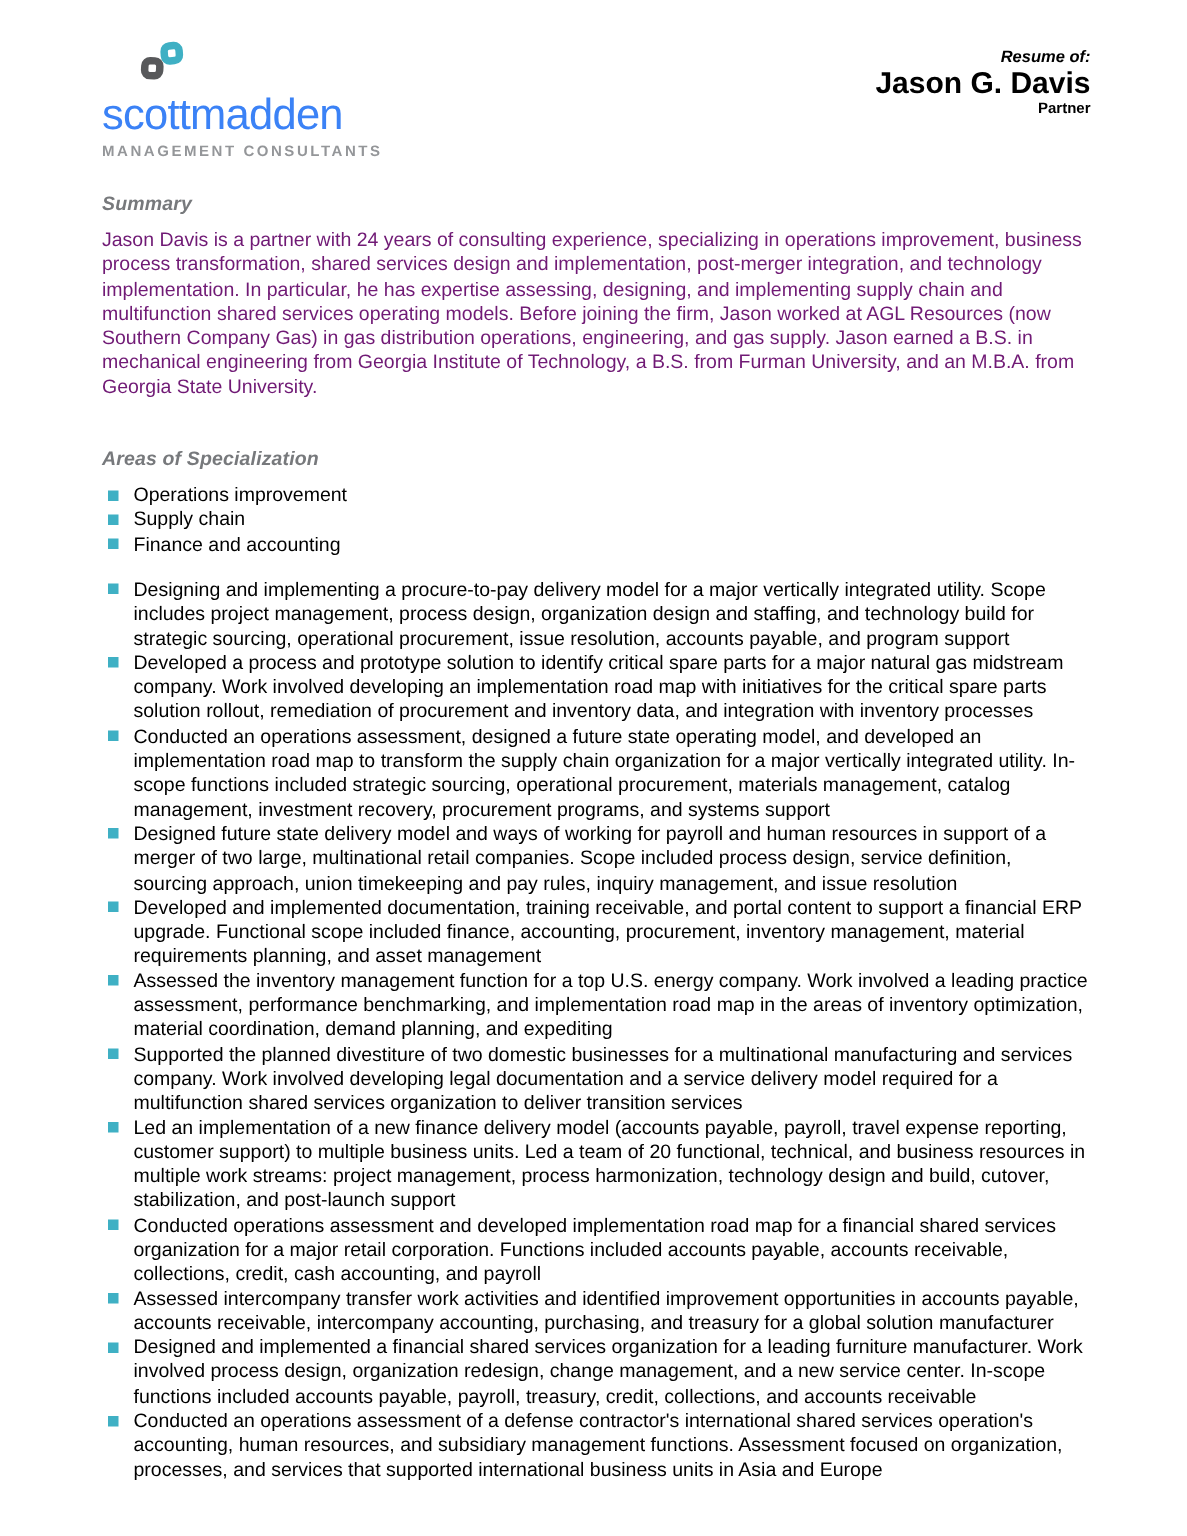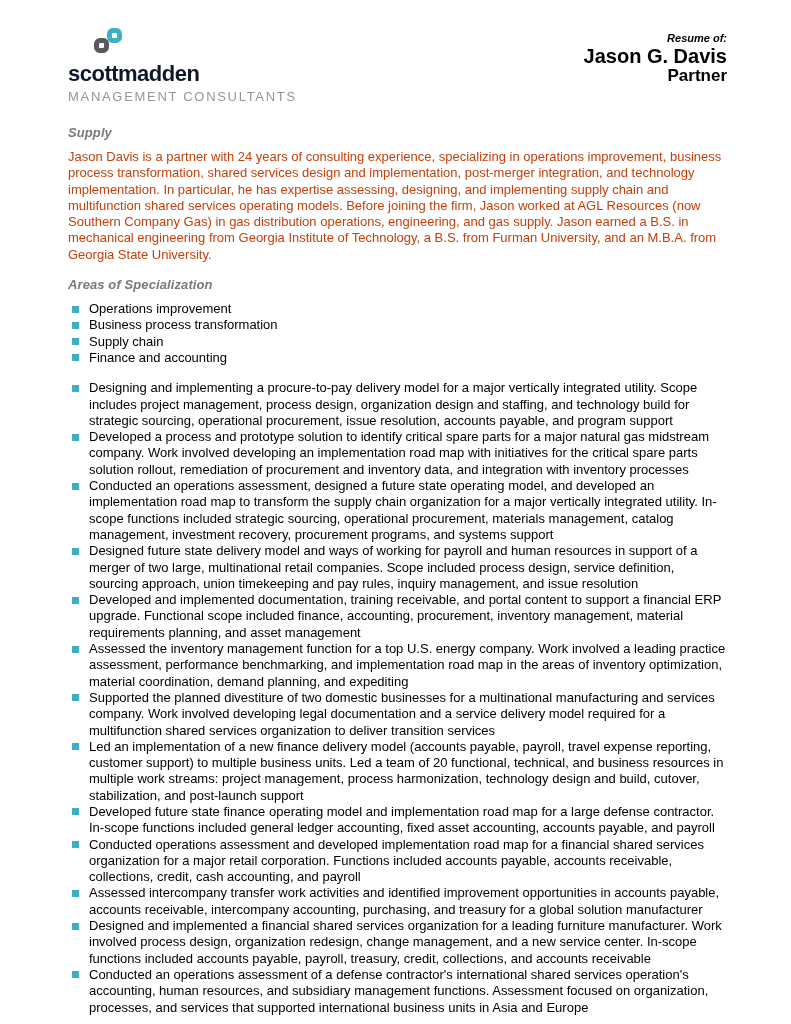--- a/index.html
+++ b/index.html
@@ -15,40 +15,40 @@
     overflow: hidden;
   }
   
   .header { display: flex; justify-content: space-between; align-items: flex-start; }
   .logo { display: inline-block; }
   .logo-mark { position: relative; width: 40px; height: 34px; margin-left: 26px; margin-bottom: 1px; }
   .logo-sq { position: absolute; width: 15px; height: 15px; border-radius: 6px; }
   .logo-sq.teal { border: 5px solid #3fb0c4; left: 13px; top: 0; z-index: 1; transform: rotate(-4deg); }
   .logo-sq.gray { border: 5px solid #58595b; left: 0; top: 10px; z-index: 2; transform: rotate(3deg); }
   .logo-name {
-    font-size: 22px; line-height: 1; color: #0f172a;
-    letter-spacing: -0.5px; font-weight: 700;
+    font-size: 29px; line-height: 1; color: #3b82f6;
+    letter-spacing: -0.5px; font-weight: 400;
   }
   .logo-tagline {
-    font-size: 13px; color: #949699; letter-spacing: 1.7px;
-    text-align: left; margin-top: 4px; font-weight: 400;
+    font-size: 10px; color: #949699; letter-spacing: 1.7px;
+    text-align: left; margin-top: 4px; font-weight: 700;
   }
   .resume-block { text-align: right; padding-top: 4px; }
   .resume-of-label { font-size: 11px; font-weight: bold; font-style: italic; line-height: 1.15; }
   .person-name { font-size: 20px; font-weight: bold; line-height: 1.1; margin-top: 0; }
-  .person-title { font-size: 17px; font-weight: bold; line-height: 1.1; }
+  .person-title { font-size: 10px; font-weight: bold; line-height: 1.1; }
   
   .section-heading {
     font-size: 13px; font-weight: bold; font-style: italic;
     color: #77797c; margin: 0 0 9px 0; letter-spacing: 0.1px;
   }
   .section-summary   { margin-top: 21px; }
-  .section-areas     { margin-top: 14px; }
+  .section-areas     { margin-top: 32px; }
   .section-recent    { margin-top: 14px; }
-  .body-text { font-size: 13px; line-height: 16.3px; margin: 0; color: #c2410c; }
+  .body-text { font-size: 13px; line-height: 16.3px; margin: 0; color: #701a75; }
   ul.bullet-list { list-style: none; margin: 0; padding: 0 0 0 4px; }
   ul.bullet-list li {
     position: relative; padding-left: 17px;
     font-size: 13px; line-height: 16.3px; color: #000;
   }
   .sq-bullet {
     position: absolute; left: 0; top: 4.5px;
     width: 7px; height: 7px; background: #3fb0c4;
   }
 </style>
@@ -67,45 +67,43 @@
       <div class="logo-tagline">MANAGEMENT CONSULTANTS</div>
     </div>
     <div class="resume-block">
       <div class="resume-of-label">Resume of:</div>
       <div class="person-name">Jason G. Davis</div>
       <div class="person-title">Partner</div>
     </div>
   </div>
 
   <div class="section-summary">
-    <h2 class="section-heading">Supply</h2>
+    <h2 class="section-heading">Summary</h2>
     <p class="body-text">Jason Davis is a partner with 24 years of consulting experience, specializing in operations improvement, business process transformation, shared services design and implementation, post-merger integration, and technology implementation. In particular, he has expertise assessing, designing, and implementing supply chain and multifunction shared services operating models. Before joining the firm, Jason worked at AGL Resources (now Southern Company Gas) in gas distribution operations, engineering, and gas supply. Jason earned a B.S. in mechanical engineering from Georgia Institute of Technology, a B.S. from Furman University, and an M.B.A. from Georgia State University.</p>
   </div>
 
   <div class="section-areas">
     <h2 class="section-heading">Areas of Specialization</h2>
     <ul class="bullet-list">
       <li><span class="sq-bullet"></span><span>Operations improvement</span></li>
-      <li><span class="sq-bullet"></span><span>Business process transformation</span></li>
       <li><span class="sq-bullet"></span><span>Supply chain</span></li>
       <li><span class="sq-bullet"></span><span>Finance and accounting</span></li>
     </ul>
   </div>
 
   <div class="section-recent">
     <ul class="bullet-list">
       <li><span class="sq-bullet"></span><span>Designing and implementing a procure-to-pay delivery model for a major vertically integrated utility. Scope includes project management, process design, organization design and staffing, and technology build for strategic sourcing, operational procurement, issue resolution, accounts payable, and program support</span></li>
       <li><span class="sq-bullet"></span><span>Developed a process and prototype solution to identify critical spare parts for a major natural gas midstream company. Work involved developing an implementation road map with initiatives for the critical spare parts solution rollout, remediation of procurement and inventory data, and integration with inventory processes</span></li>
       <li><span class="sq-bullet"></span><span>Conducted an operations assessment, designed a future state operating model, and developed an implementation road map to transform the supply chain organization for a major vertically integrated utility. In-scope functions included strategic sourcing, operational procurement, materials management, catalog management, investment recovery, procurement programs, and systems support</span></li>
       <li><span class="sq-bullet"></span><span>Designed future state delivery model and ways of working for payroll and human resources in support of a merger of two large, multinational retail companies. Scope included process design, service definition, sourcing approach, union timekeeping and pay rules, inquiry management, and issue resolution</span></li>
       <li><span class="sq-bullet"></span><span>Developed and implemented documentation, training receivable, and portal content to support a financial ERP upgrade. Functional scope included finance, accounting, procurement, inventory management, material requirements planning, and asset management</span></li>
       <li><span class="sq-bullet"></span><span>Assessed the inventory management function for a top U.S. energy company. Work involved a leading practice assessment, performance benchmarking, and implementation road map in the areas of inventory optimization, material coordination, demand planning, and expediting</span></li>
       <li><span class="sq-bullet"></span><span>Supported the planned divestiture of two domestic businesses for a multinational manufacturing and services company. Work involved developing legal documentation and a service delivery model required for a multifunction shared services organization to deliver transition services</span></li>
       <li><span class="sq-bullet"></span><span>Led an implementation of a new finance delivery model (accounts payable, payroll, travel expense reporting, customer support) to multiple business units. Led a team of 20 functional, technical, and business resources in multiple work streams: project management, process harmonization, technology design and build, cutover, stabilization, and post-launch support</span></li>
-      <li><span class="sq-bullet"></span><span>Developed future state finance operating model and implementation road map for a large defense contractor. In-scope functions included general ledger accounting, fixed asset accounting, accounts payable, and payroll</span></li>
       <li><span class="sq-bullet"></span><span>Conducted operations assessment and developed implementation road map for a financial shared services organization for a major retail corporation. Functions included accounts payable, accounts receivable, collections, credit, cash accounting, and payroll</span></li>
       <li><span class="sq-bullet"></span><span>Assessed intercompany transfer work activities and identified improvement opportunities in accounts payable, accounts receivable, intercompany accounting, purchasing, and treasury for a global solution manufacturer</span></li>
       <li><span class="sq-bullet"></span><span>Designed and implemented a financial shared services organization for a leading furniture manufacturer. Work involved process design, organization redesign, change management, and a new service center. In-scope functions included accounts payable, payroll, treasury, credit, collections, and accounts receivable</span></li>
       <li><span class="sq-bullet"></span><span>Conducted an operations assessment of a defense contractor's international shared services operation's accounting, human resources, and subsidiary management functions. Assessment focused on organization, processes, and services that supported international business units in Asia and Europe</span></li>
     </ul>
   </div>
 
 </div>
 
 </body></html>

